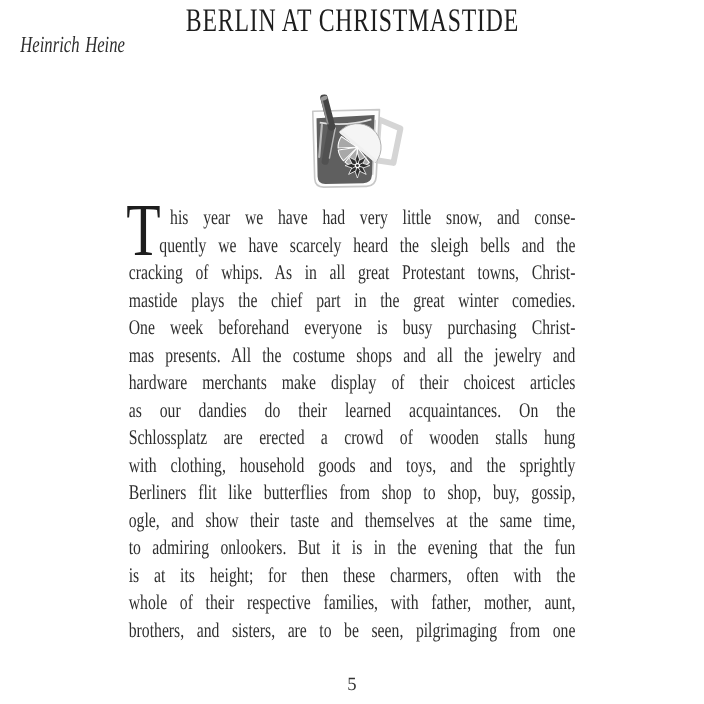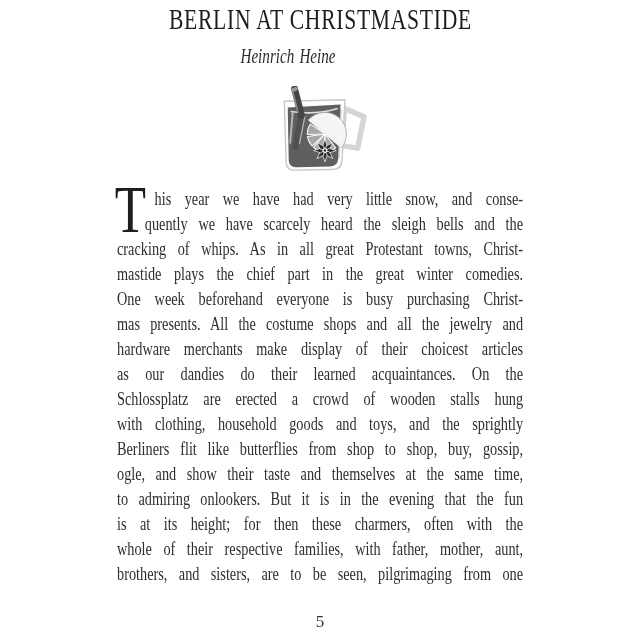--- a/index.html
+++ b/index.html
@@ -6,21 +6,21 @@
   .page{
     position:relative;width:640px;height:640px;background:#ffffff;overflow:hidden;
     font-family:"Liberation Serif","DejaVu Serif",serif;
   }
   
   .title-wrap{position:absolute;top:3px;left:0;width:640px;text-align:center;}
   .title{
     display:inline-block;font-size:30px;line-height:32px;letter-spacing:1px;
     color:#1d1d1d;white-space:nowrap;transform:scaleX(0.72);transform-origin:50% 50%;
   }
-  .author-wrap{position:absolute;top:44px;left:0;width:576px;text-align:center;}
+  .author-wrap{position:absolute;top:28px;left:0;width:576px;text-align:left;}
   .author{
     display:inline-block;font-style:italic;font-size:21px;line-height:24px;
     color:#2c2c2c;white-space:nowrap;transform:scaleX(0.72);transform-origin:50% 50%;
     word-spacing:2px;
   }
   
   .illu{position:absolute;left:271px;top:86px;width:100px;height:90px;}
   
   .body-block{position:absolute;left:117px;top:186px;width:406px;height:402px;}
   .body-inner{

